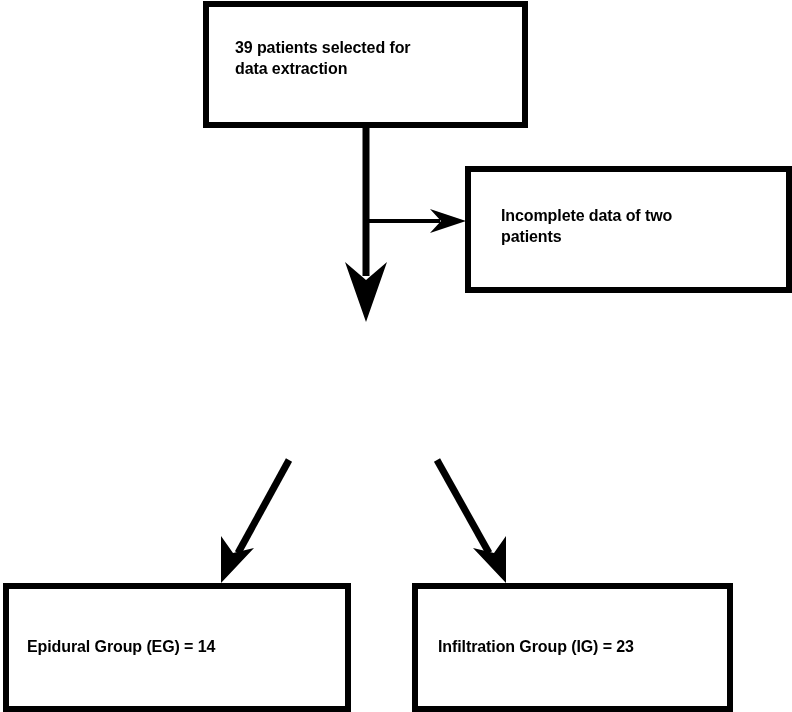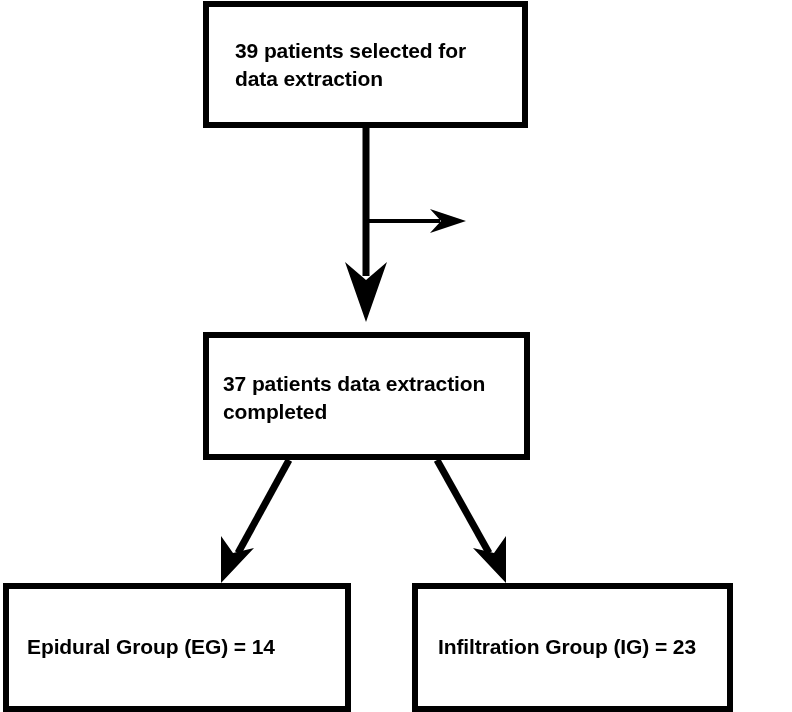--- a/index.html
+++ b/index.html
@@ -20,21 +20,21 @@
     box-sizing: border-box;
     background: #ffffff;
     border: 6px solid #000000;
     display: flex;
     align-items: center;
     overflow: hidden;
   }
   .node-label {
     font-family: "Liberation Sans", sans-serif;
     font-weight: bold;
-    font-size: 21px;
+    font-size: 16px;
     line-height: 1.33;
     color: #000000;
     letter-spacing: -0.1px;
     white-space: pre-line;
     display: block;
   }
   
   #node-selected {
     left: 203px;
     top: 1px;
@@ -123,25 +123,25 @@
       <line x1="437" y1="460" x2="489" y2="553" stroke="#000000" stroke-width="7"></line>
       <path d="M 506 583 L 506 536 L 494 553 L 473 548 Z" fill="#000000"></path>
     </g>
   </svg>
 
   <div class="node" id="node-selected">
     <span class="node-label">39 patients selected for
 data extraction</span>
   </div>
 
+  <div class="node" id="node-incomplete">
+    <span class="node-label">Incomplete data of two
+patients</span>
+  </div>
 
-  <div class="node" id="node-completed">
-    <span class="node-label">37 patients data extraction
-completed</span>
-  </div>
 
   <div class="node" id="node-epidural">
     <span class="node-label">Epidural Group (EG) = 14</span>
   </div>
 
   <div class="node" id="node-infiltration">
     <span class="node-label">Infiltration Group (IG) = 23</span>
   </div>
 
 </div>

